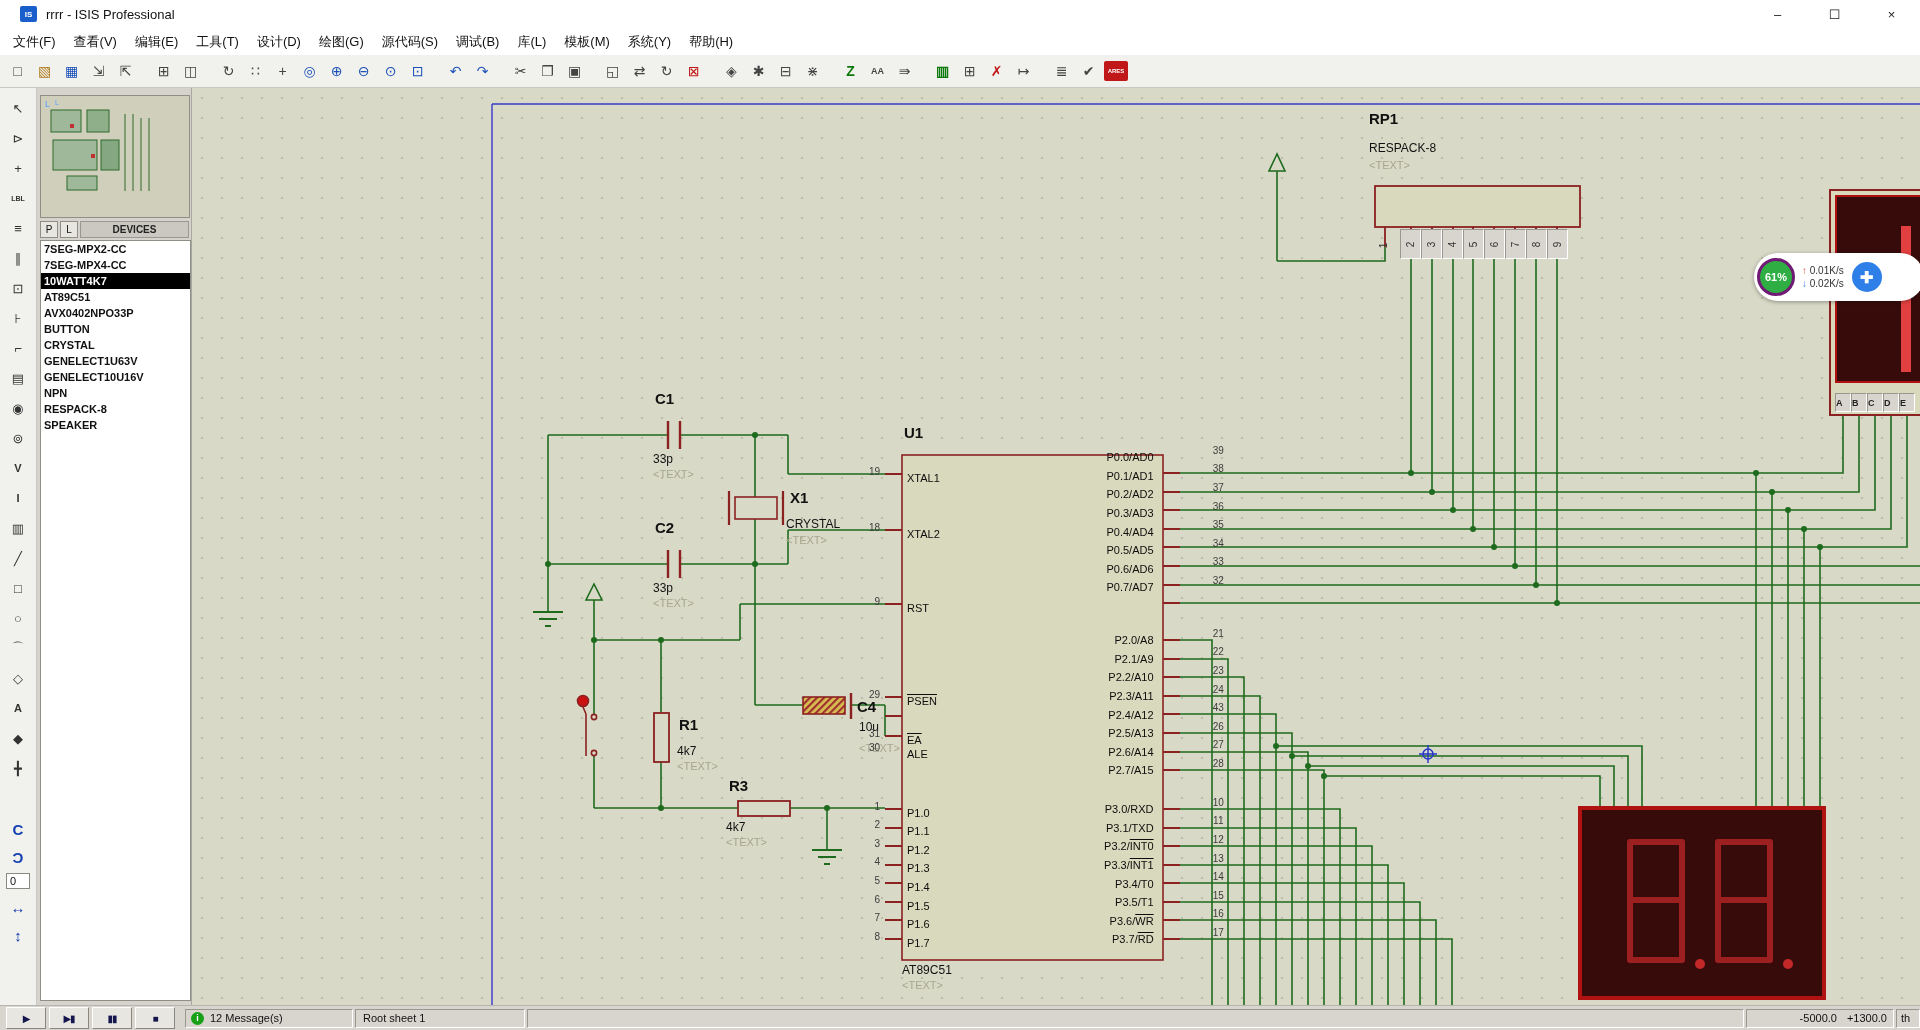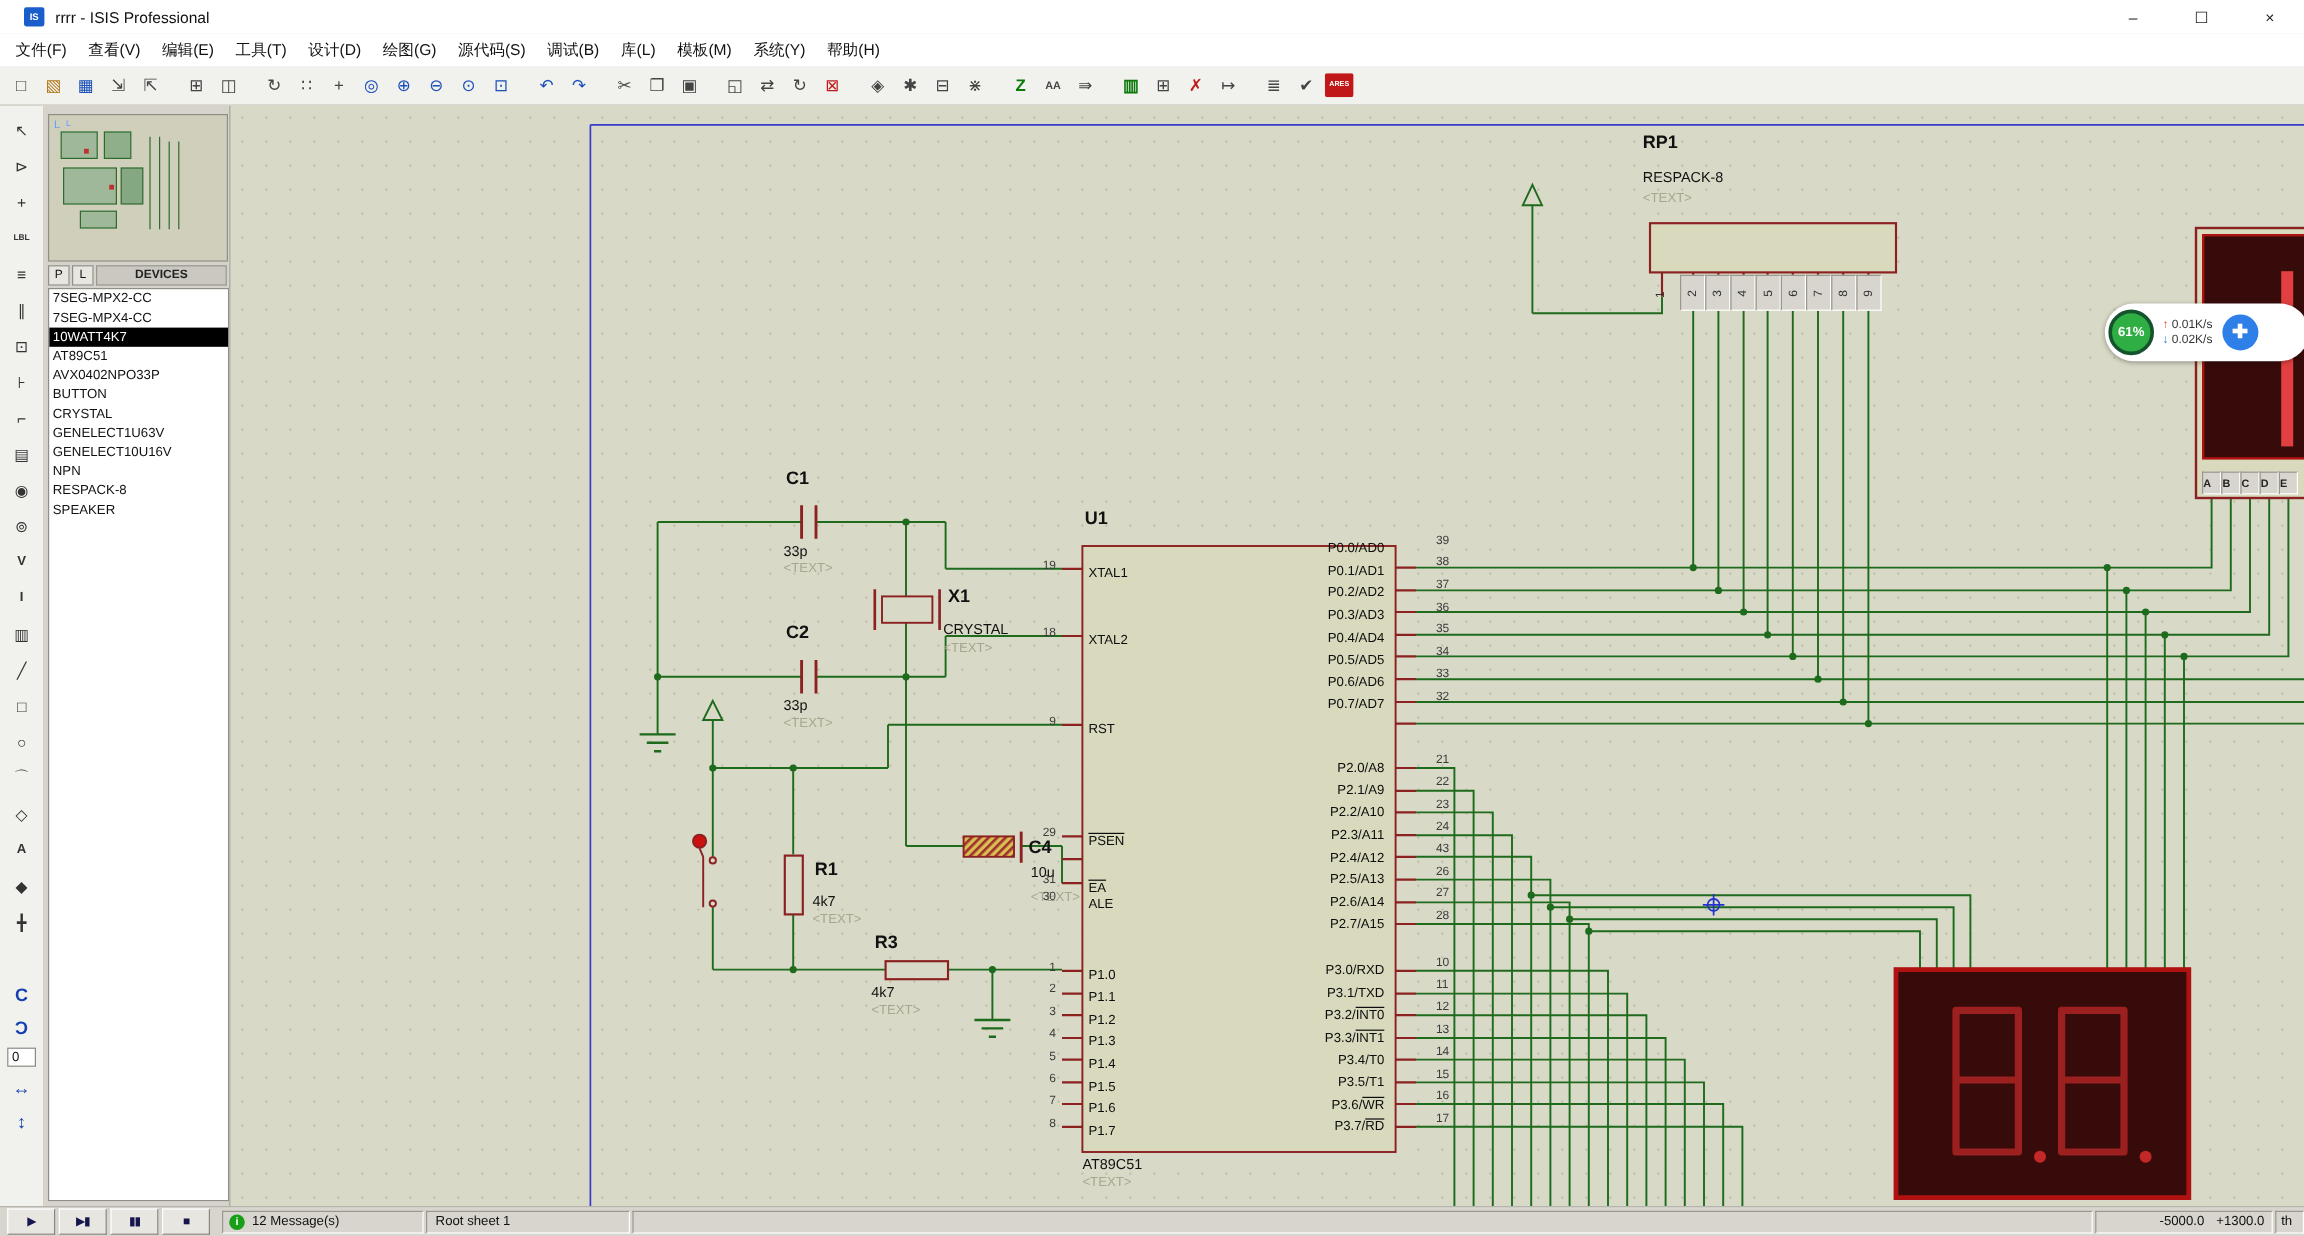--- a/index.html
+++ b/index.html
@@ -48,42 +48,42 @@
     border-right:1px solid #a8a8a0;z-index:30;box-sizing:border-box;}
   .overview{position:absolute;left:3px;top:7px;width:148px;height:121px;background:#cfcfbc;
     border:1px solid #8f8f87;}
   .plrow{position:absolute;left:3px;top:132px;width:149px;height:18px;display:flex;align-items:center;}
   .plbtn{width:16px;height:15px;background:#e8e6e0;border:1px solid #8f8f87;font-size:10px;
     display:flex;align-items:center;justify-content:center;margin-right:2px;color:#111;}
   .dev-header{flex:1;height:15px;background:#cbc8c1;border:1px solid #9a9790;font-size:10px;
     font-weight:bold;color:#222;display:flex;align-items:center;justify-content:center;}
   .devlist{position:absolute;left:3px;top:152px;width:149px;bottom:4px;background:#ffffff;
     border:1px solid #8f8f87;overflow:hidden;}
-  .dev-row{height:16px;font-size:11px;color:#111;padding-left:3px;display:flex;align-items:center;white-space:nowrap;}
+  .dev-row{height:16px;font-size:11px;color:#111;padding-left:3px;display:flex;align-items:center;white-space:nowrap;font-weight:bold;}
   .dev-row.sel{background:#000000;color:#fff;}
 
   
   .canvas-bg{position:absolute;left:192px;top:88px;width:1728px;height:917px;background:#d9d9c7;
     background-image:radial-gradient(#bcbcaa 1px,transparent 1px);background-size:20px 20px;z-index:1;}
   #schematic{position:absolute;left:0;top:0;z-index:2;}
   .ovl{position:absolute;z-index:3;white-space:nowrap;}
   .ref{font-size:15px;font-weight:bold;color:#111;}
   .val{font-size:12px;color:#111;}
   .ph{font-size:11px;color:#a7a78f;}
 
   
   .lrow{position:absolute;left:810px;width:300px;height:18px;display:flex;align-items:center;z-index:3;}
   .lgroup{position:absolute;left:810px;display:flex;flex-direction:column;z-index:3;}
   .lgroup .prow,.lrow{height:18.6px;display:flex;align-items:flex-end;}
   .pnuml{width:70px;text-align:right;font-size:10px;color:#3c3c3c;position:relative;top:-7px;}
   .pnamel{margin-left:27px;font-size:11px;color:#0d0d0d;white-space:nowrap;}
   .rgroup{position:absolute;left:900px;width:340px;display:flex;flex-direction:column;z-index:3;}
   .rgroup .prow{height:18.6px;display:flex;align-items:center;}
   .pname{width:257px;text-align:right;font-size:11px;color:#0d0d0d;white-space:nowrap;}
-  .pnum{margin-left:43px;width:44px;font-size:10px;color:#3c3c3c;position:relative;top:-7px;}
+  .pnum{margin-left:43px;width:44px;font-size:10px;color:#3c3c3c;position:relative;top:-7px;text-align:center;}
   .bar{text-decoration:overline;}
 
   .rp1-pins{position:absolute;left:1400px;top:229px;width:168px;height:30px;display:flex;z-index:3;}
   .rp1-pins .cell{width:21px;height:30px;display:flex;align-items:center;justify-content:center;}
   .rp1-pins span,.rp1-pin1 span{transform:rotate(-90deg);font-size:10px;color:#333;display:block;}
   .rp1-pin1{position:absolute;left:1374px;top:231px;width:20px;height:28px;display:flex;align-items:center;justify-content:center;z-index:3;}
   .seg-labels{position:absolute;left:1835px;top:393px;display:flex;z-index:3;}
   .seg-labels .cell{width:16px;text-align:center;font-size:9px;font-weight:bold;color:#222;}
 
   
@@ -98,21 +98,21 @@
   .info-dot{width:13px;height:13px;border-radius:50%;background:#17a017;color:#fff;font-size:9px;
     font-weight:bold;display:flex;align-items:center;justify-content:center;}
   .root-cell{width:170px;margin-left:2px;padding-left:7px;}
   .fill-cell{flex:1;margin-left:2px;}
   .coord-cell{width:148px;margin-left:2px;justify-content:flex-end;padding-right:6px;gap:10px;}
   .unit-cell{width:24px;margin-left:2px;padding-left:4px;}
 
   
   .netpill{position:absolute;left:1754px;top:253px;width:170px;height:48px;background:#fff;
     border-radius:24px;box-shadow:0 1px 4px rgba(0,0,0,.35);display:flex;align-items:center;z-index:50;}
-  .net-circle{width:38px;height:38px;border-radius:50%;background:#2fae44;border:3px solid #14532d;
+  .net-circle{width:38px;height:38px;border-radius:50%;background:#2fae44;border:3px solid #701a75;
     color:#fff;font-size:11px;font-weight:bold;display:flex;align-items:center;justify-content:center;margin-left:3px;box-sizing:border-box;}
   .net-rates{margin-left:7px;font-size:10px;color:#333;line-height:13px;}
   .up-arrow{color:#e05030;font-weight:bold;}
   .down-arrow{color:#3f7fe0;font-weight:bold;}
   .net-plus{width:30px;height:30px;border-radius:50%;background:#2f7fe8;color:#fff;font-size:16px;
     font-weight:bold;display:flex;align-items:center;justify-content:center;margin-left:8px;}
 </style>
 </head>
 <body>
 

